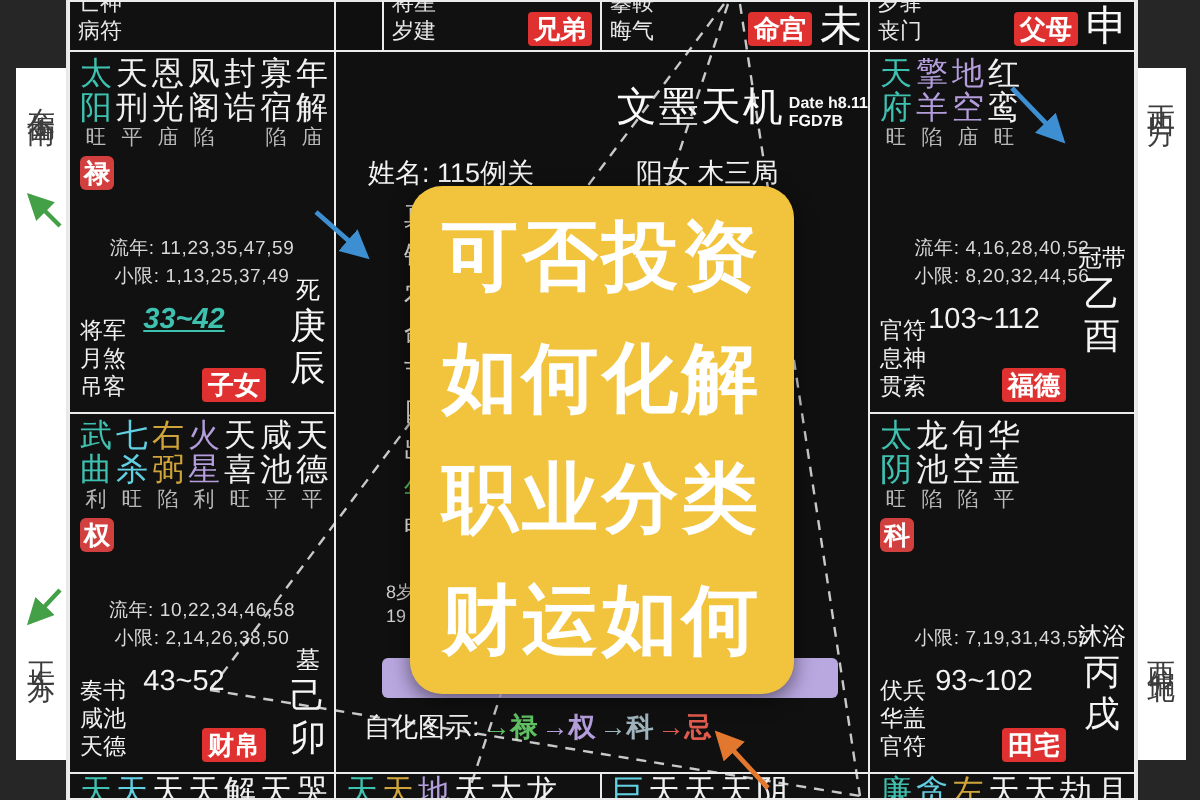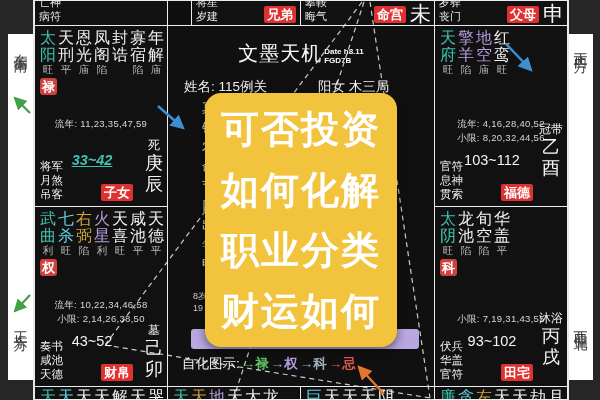--- a/index.html
+++ b/index.html
@@ -60,21 +60,21 @@
   .stage-col{position:absolute;right:4px;display:flex;flex-direction:column;align-items:center;color:#f5f5f5;}
   .stage-col .sm{font-size:12px;line-height:15px;}
   .stage-col .bg{font-size:18px;line-height:21px;}
   .corner-label{position:absolute;right:34px;bottom:5px;}
 
   
   .cut-row{position:absolute;left:4px;top:1px;display:flex;}
   .cut-row span{width:18px;font-size:16px;line-height:18px;text-align:center;}
 
   
-  #title-row{position:absolute;left:0;right:0;top:14px;display:flex;justify-content:center;align-items:flex-start;color:#fafafa;}
+  #title-row{position:absolute;left:0;right:0;top:14px;display:flex;justify-content:flex-end;align-items:flex-start;color:#fafafa;}
   #app-title{font-size:20px;letter-spacing:1px;}
   #ver-col{font-size:8px;font-weight:700;line-height:9px;margin-top:7px;margin-left:2px;text-align:left;}
   #name-line{position:absolute;left:16px;top:52px;font-size:13.5px;color:#f3f3f3;}
   #info-line{position:absolute;left:150px;top:52px;font-size:13.5px;color:#f3f3f3;}
   .frag-col{position:absolute;font-size:13px;line-height:19.5px;color:#ededed;}
   #frag-left{left:34px;top:72px;}
   #frag-right{left:215px;top:74px;}
   .subfrag{position:absolute;font-size:9px;line-height:12px;color:#cfcfcf;}
   #subfrag-left{left:25px;top:264px;}
   #subfrag-right{left:213px;top:264px;}
@@ -178,20 +178,21 @@
         <span class="st">陷</span>
       </div>
       <div class="star-col">
         <span class="ch" style="color: rgb(240, 240, 240);">年</span>
         <span class="ch" style="color: rgb(240, 240, 240);">解</span>
         <span class="st">庙</span>
       </div>
     </div>
   <div class="hua">禄</div>
   <div class="ln ln-liu">流年: 11,23,35,47,59</div>
+  <div class="ln ln-xiao">小限: 1,13,25,37,49</div>
   <div class="range range-hl">33~42</div>
   <div class="minors3">
       <div>将军</div>
       <div>月煞</div>
       <div>吊客</div>
     </div>
   <div class="stage-col" style="top:112px">
     <span class="sm">死</span>
     <span class="bg">庚</span>
     <span class="bg">辰</span>

